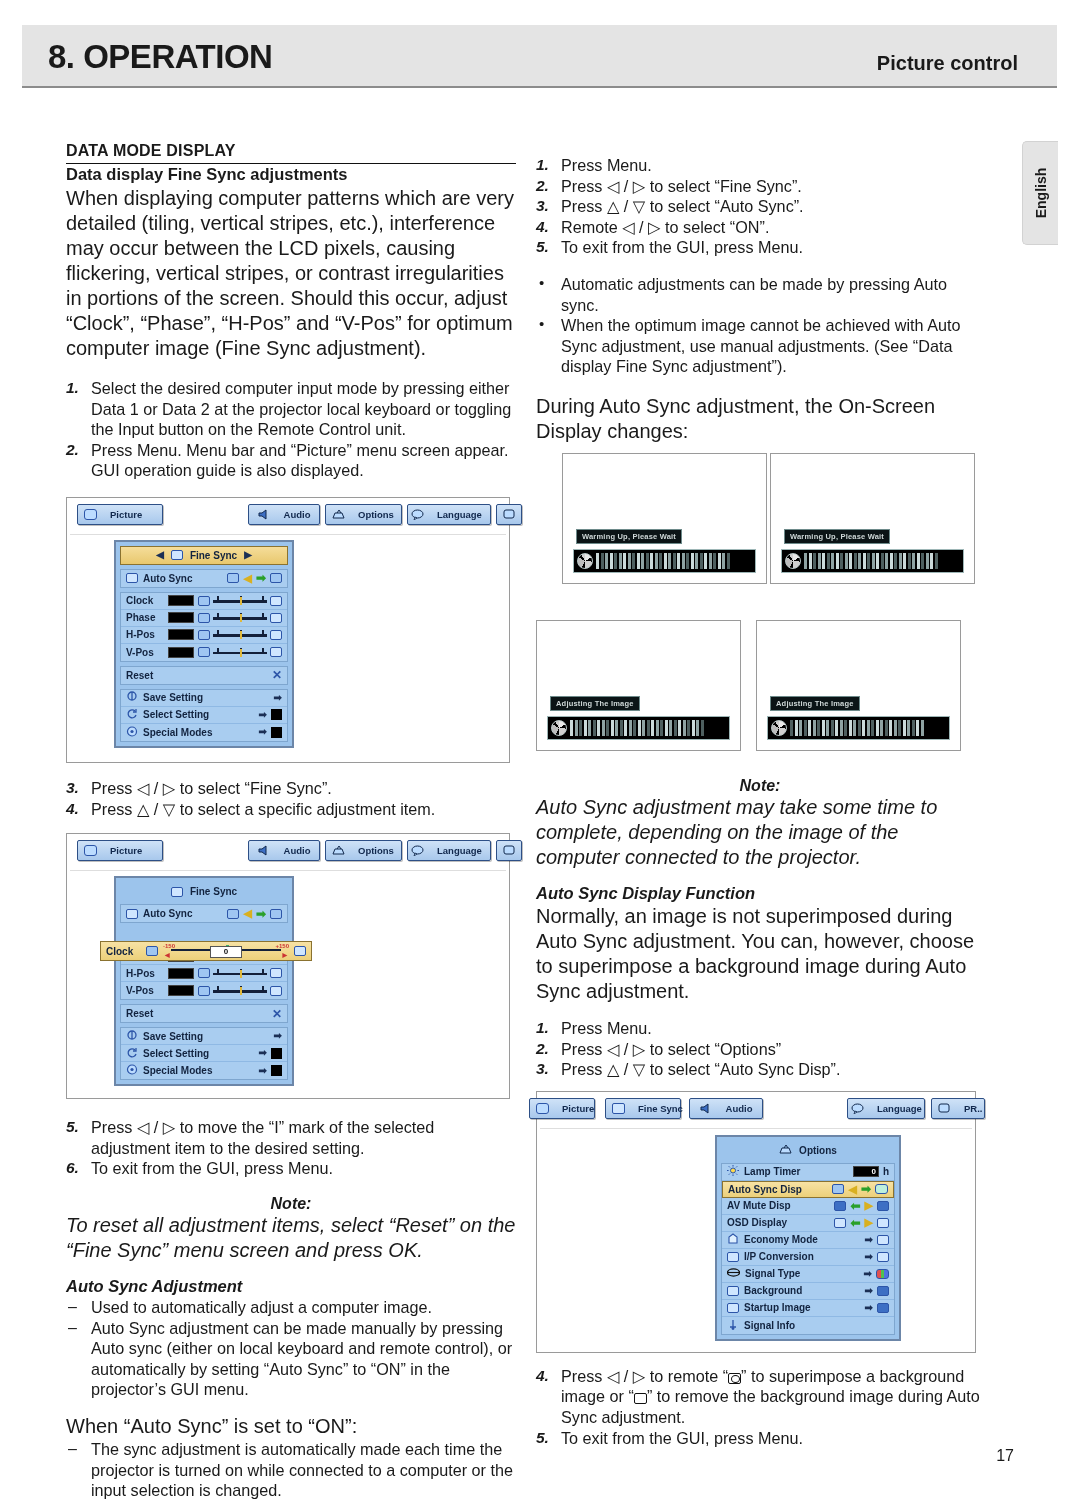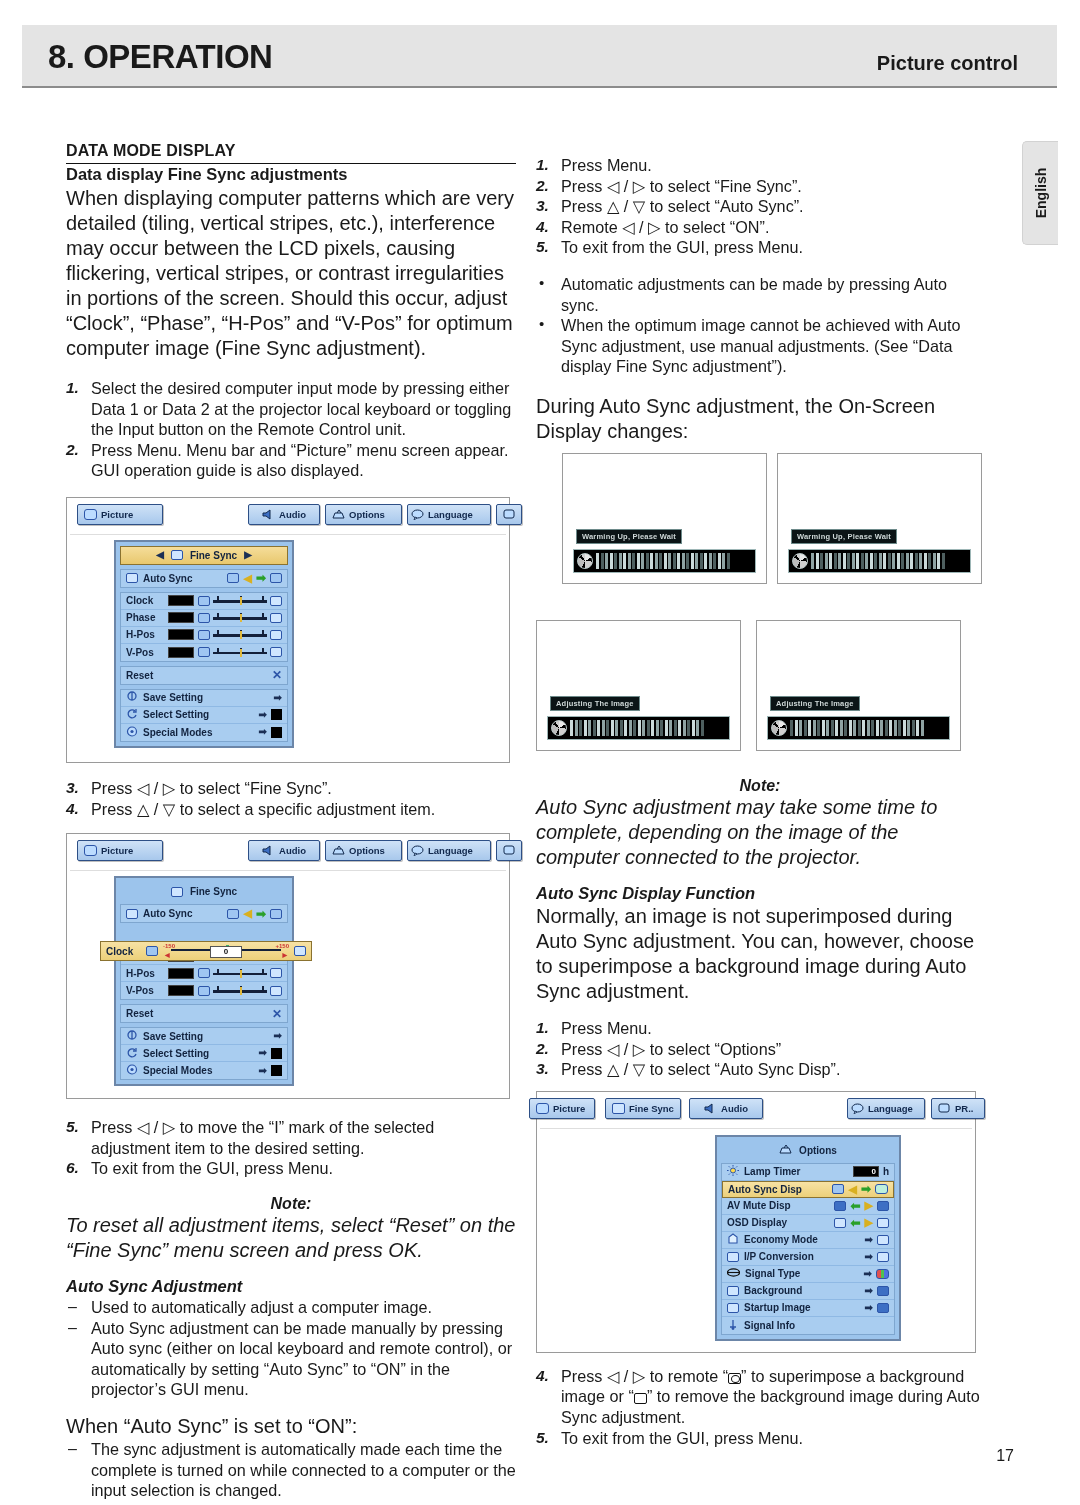--- a/index.html
+++ b/index.html
@@ -83,21 +83,21 @@
     position: relative; background: #ffffff;
     border: 1px solid #9a9a9a;
   }
 
   .menubar { position: absolute; left: 0; top: 6px; width: 100%; height: 22px; }
   .mtab {
     position: absolute; top: 0; height: 21px;
     background: linear-gradient(#cfe2f7,#a8c8ec);
     border: 1.4px solid #2d4f86;
     border-radius: 2px;
-    display: flex; align-items: center; gap: 4px;
+    display: flex; align-items: center; gap: 13px;
     padding: 0 6px;
     font-size: 9.5px; font-weight: bold; color: #11284d;
     box-shadow: 1px 1px 0 rgba(0,0,0,.25);
     white-space: nowrap;
   }
   .mtab .ico {
     width: 13px; height: 11px; flex: 0 0 auto;
     display: inline-block;
   }
   .mb-line { position: absolute; left: 3px; right: 3px; top: 30px; height: 1px; background: #dedede; }
@@ -608,21 +608,21 @@
         <span class="mk">–</span>
         <span>Auto Sync adjustment can be made manually by pressing Auto sync (either on local keyboard and remote control), or automatically by setting “Auto Sync” to “ON” in the projector’s GUI menu.</span>
       </li>
     </ul>
 
     <div style="height:14px;"></div>
     <p class="body">When “Auto Sync” is set to “ON”:</p>
     <ul class="bullets dash">
       <li>
         <span class="mk">–</span>
-        <span>The sync adjustment is automatically made each time the complete is turned on while connected to a computer or the input selection is changed.</span>
+        <span>The sync adjustment is automatically made each time the projector is turned on while connected to a computer or the input selection is changed.</span>
       </li>
       <li>
         <span class="mk">–</span>
         <span>The Auto Sync adjustment setting previously made is cleared when the projector’s setting is changed.</span>
       </li>
     </ul>
   </div>
 
   <div class="col-right">
 
@@ -637,21 +637,21 @@
     <div style="height:16px;"></div>
 
     <ul class="bullets">
       <li><span class="mk">•</span><span>Automatic adjustments can be made by pressing Auto sync.</span></li>
       <li><span class="mk">•</span><span>When the optimum image cannot be achieved with Auto Sync adjustment, use manual adjustments. (See “Data display Fine Sync adjustment”).</span></li>
     </ul>
 
     <div style="height:17px;"></div>
     <p class="body">During Auto Sync adjustment, the On-Screen Display changes:</p>
 
-    <div style="margin-top:9px; display:flex; gap:10px;padding-left:26px;">
+    <div style="margin-top:9px; display:flex; gap:3px;padding-left:26px;">
       <div class="osd" style="width:205px; height:131px;">
         <div class="osd-msg" style="bottom:39px;">Warming Up, Please Wait</div>
         <div class="osd-bar" style="bottom:10px; width:183px; height:24px;">
           <span class="spin"></span>
           <span class="seg l"></span>
             <span class="seg d"></span>
             <span class="seg"></span>
             <span class="seg l"></span>
             <span class="seg d"></span>
             <span class="seg"></span>

